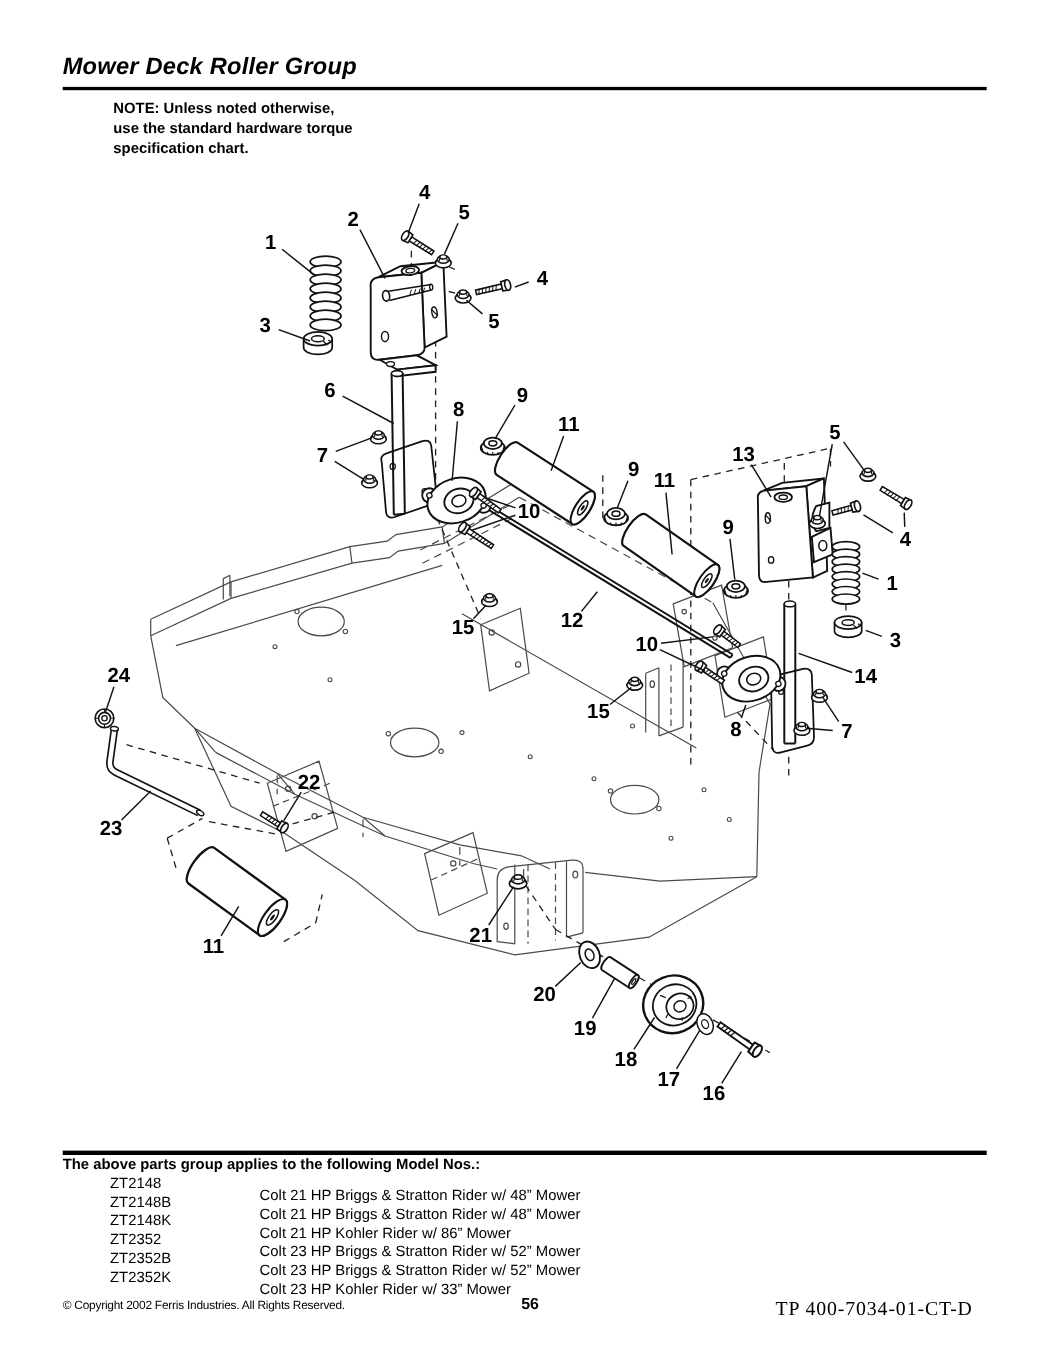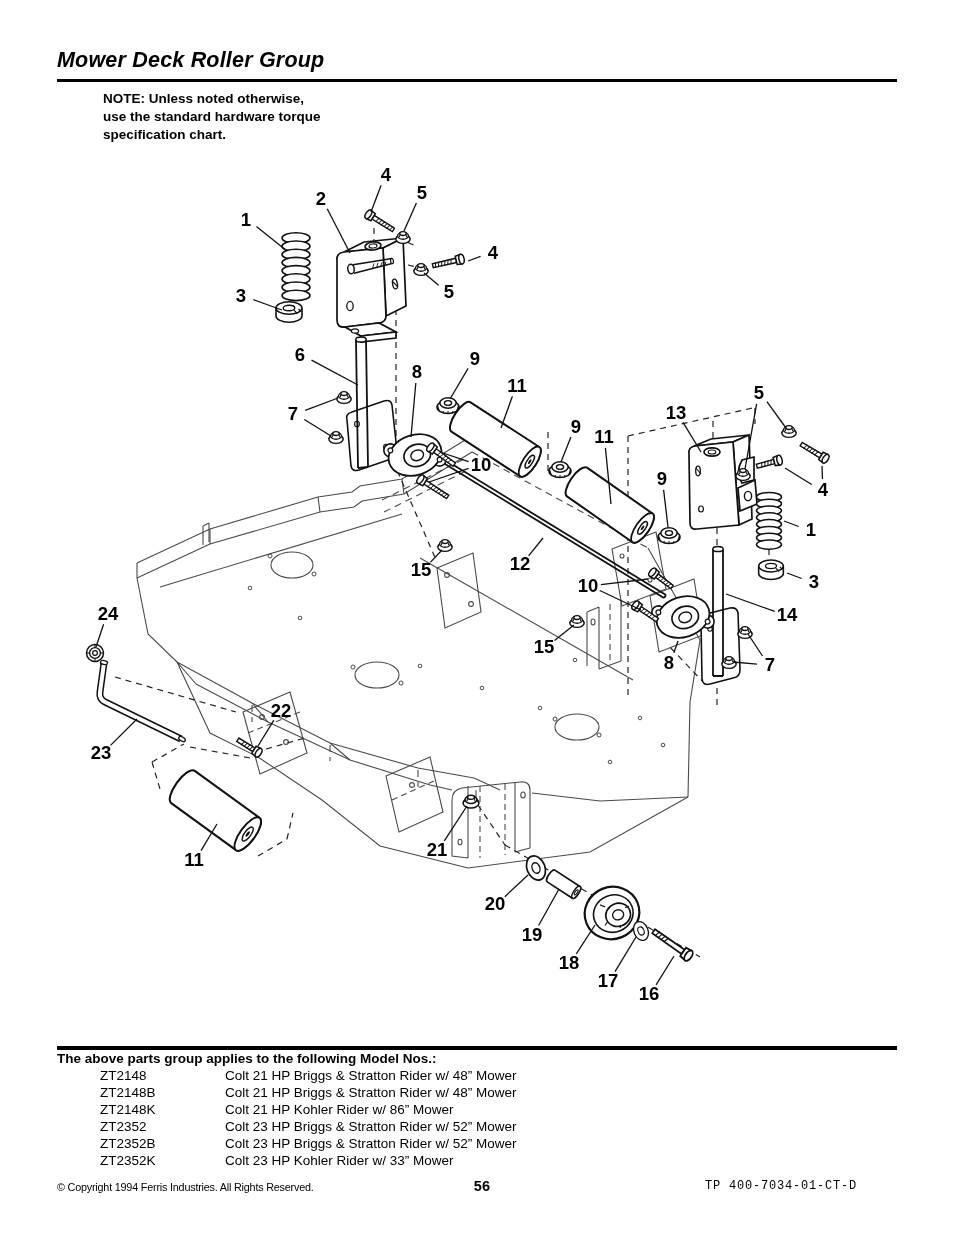--- a/index.html
+++ b/index.html
@@ -11,24 +11,24 @@
   .note{left:57px;top:90px;font-size:13.5px;font-weight:bold;line-height:18px;white-space:pre-line;margin-left:46px;}
   svg.diagram{position:absolute;left:0;top:0;width:954px;height:1235px;}
   .callout{font-family:"Liberation Sans",sans-serif;font-size:18.5px;font-weight:bold;
            text-anchor:middle;fill:#000;}
   .leader{stroke:#111;stroke-width:1.3;}
   .models-rule{left:57px;top:1046px;width:840px;height:3.5px;background:#000;}
   .models-heading{left:57px;top:1051px;font-size:13.5px;font-weight:bold;}
   .model-rows{left:0;top:1068px;}
   .model-row{position:relative;height:17px;font-size:13.5px;}
   .model-no{position:absolute;left:100px;white-space:nowrap;}
-  .model-desc{position:absolute;left:225px;white-space:nowrap;}
+  .model-desc{position:absolute;left:236px;white-space:nowrap;margin-top:11px;}
   .footer-copy{left:57px;top:1181px;font-size:10.8px;letter-spacing:-0.2px;}
   .footer-page{left:430px;top:1178px;width:60px;text-align:right;font-size:14.5px;font-weight:bold;}
-  .footer-code{left:705px;top:1179px;font-family:Liberation Mono, monospace;font-size:12px;letter-spacing:.8px;}
+  .footer-code{left:705px;top:1179px;font-family:Liberation Serif, serif;font-size:18px;letter-spacing:.8px;}
 </style>
 </head>
 <body>
 
 <div class="abs title">Mower Deck Roller Group</div>
 <div class="abs title-rule"></div>
 <div class="abs note">NOTE: Unless noted otherwise,
 use the standard hardware torque
 specification chart.</div>
 
@@ -464,15 +464,15 @@
     <div class="model-row">
       <span class="model-no">ZT2352B</span>
       <span class="model-desc">Colt 23 HP Briggs &amp; Stratton Rider w/ 52” Mower</span>
     </div>
     <div class="model-row">
       <span class="model-no">ZT2352K</span>
       <span class="model-desc">Colt 23 HP Kohler Rider w/ 33” Mower</span>
     </div>
   </div>
 
-<div class="abs footer-copy">© Copyright 1994 Ferris Industries. All Rights Reserved.</div>
+<div class="abs footer-copy">© Copyright 2002 Ferris Industries. All Rights Reserved.</div>
 <div class="abs footer-page">56</div>
 <div class="abs footer-code">TP 400-7034-01-CT-D</div>
 
 </body></html>

